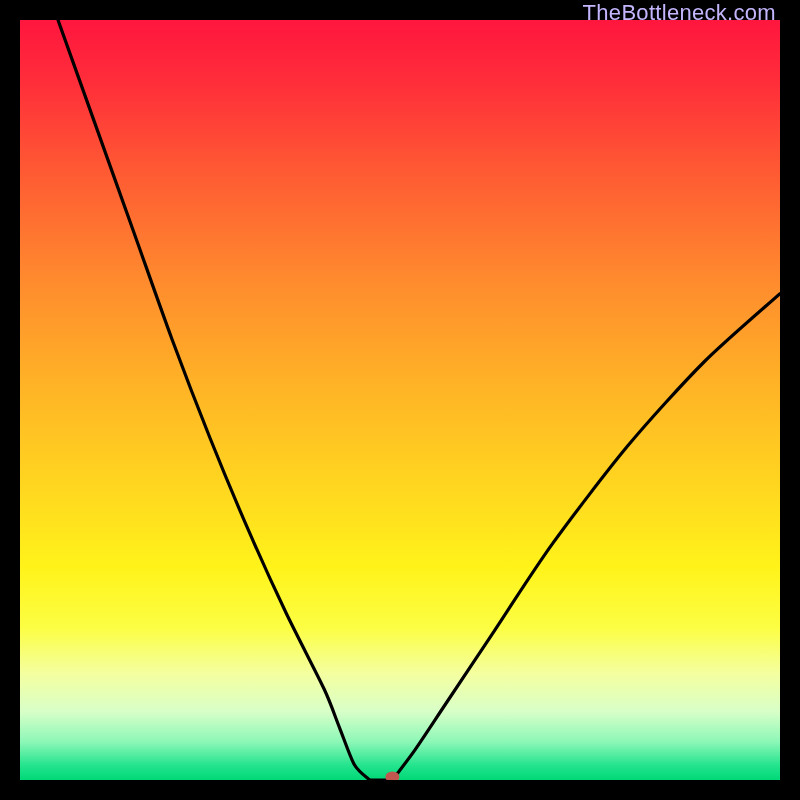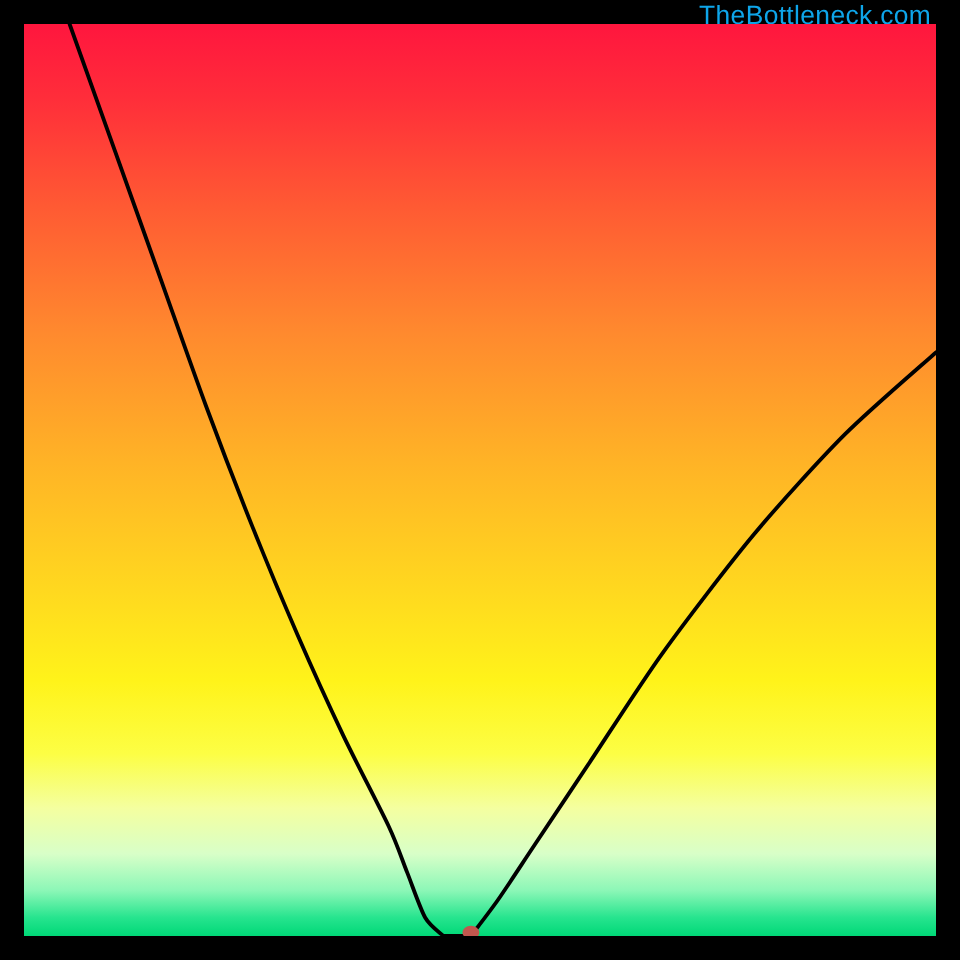--- a/index.html
+++ b/index.html
@@ -38,21 +38,21 @@
       #d8ffc8 91%,
       #8cf7b7 95%,
       #26e48e 98%,
       #00d877 100%
     );
   }
   .watermark {
     position: absolute;
     top: 0px;
     right: 24px;
-    color: #0ea5e9;
+    color: #c4b5fd;
     font-size: 22px;
     font-weight: 500;
     letter-spacing: 0.3px;
     user-select: none;
   }
   svg {
     position: absolute;
     left: 0;
     top: 0;
   }

